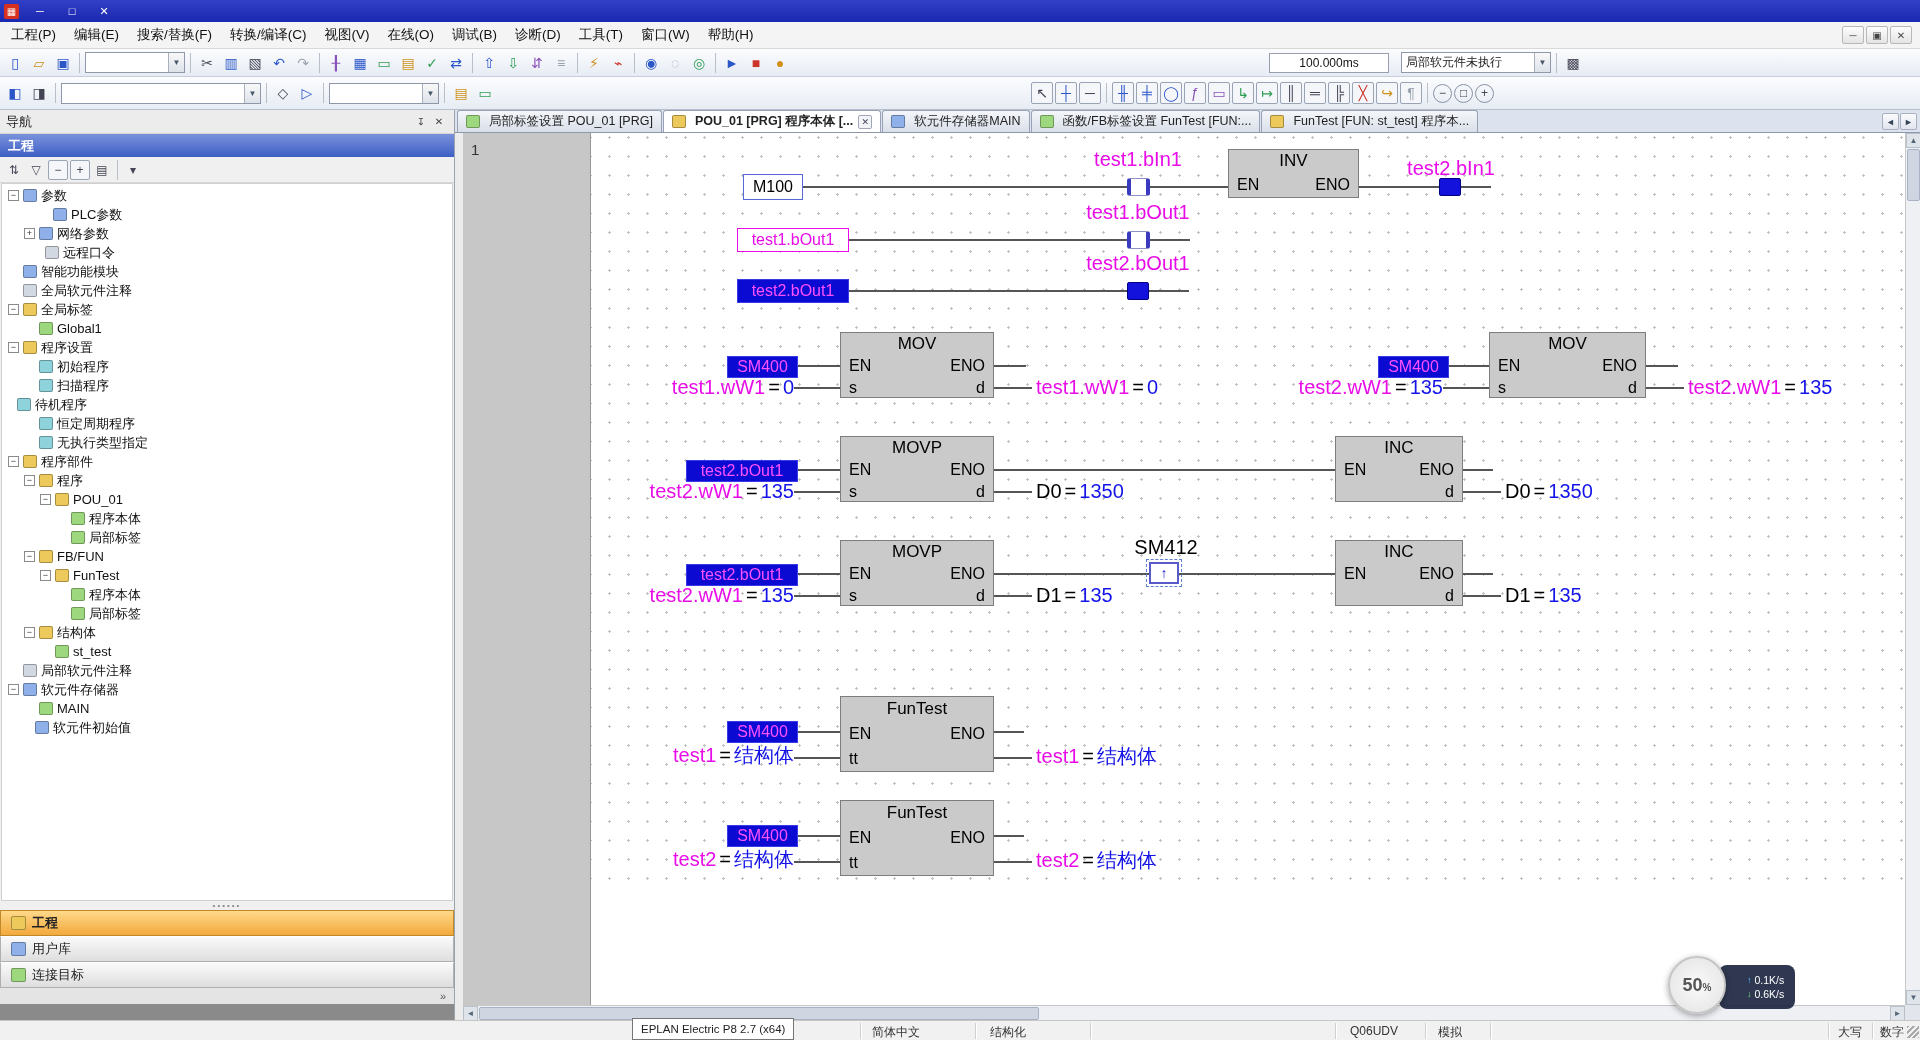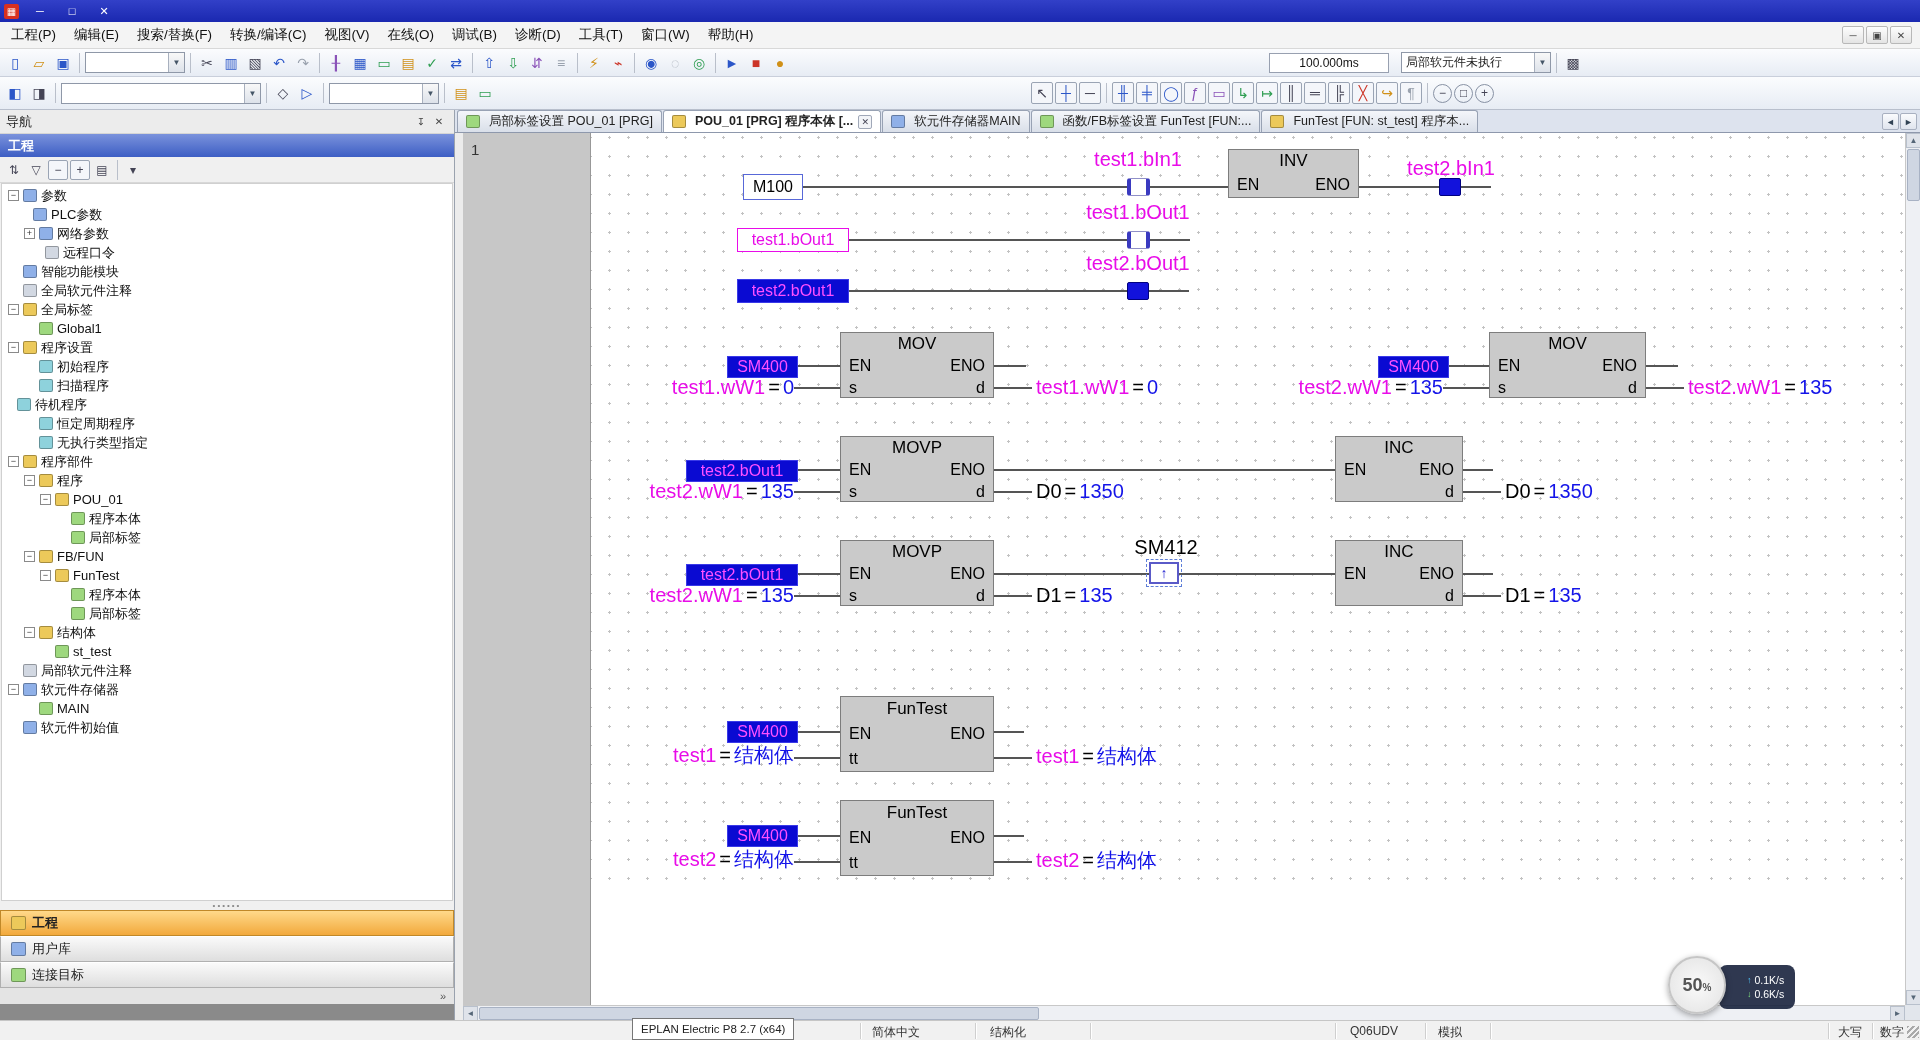--- a/index.html
+++ b/index.html
@@ -261,21 +261,21 @@
       <span class="ic">▤</span>
       <span class="sep"></span>
       <span class="ic">▾</span>
     </div>
     <div class="tree">
       <div class="trow" style="padding-left:6px">
           <span class="exp">−</span>
           <span class="tico t-blue"></span>
           <span>参数</span>
         </div>
-      <div class="trow" style="padding-left:16px">
+      <div class="trow" style="padding-left:36px">
           <span class="exp none"></span>
           <span class="tico t-blue"></span>
           <span>PLC参数</span>
         </div>
       <div class="trow" style="padding-left:22px">
           <span class="exp">+</span>
           <span class="tico t-blue"></span>
           <span>网络参数</span>
         </div>
       <div class="trow" style="padding-left:28px">
@@ -396,21 +396,21 @@
       <div class="trow" style="padding-left:6px">
           <span class="exp">−</span>
           <span class="tico t-blue"></span>
           <span>软元件存储器</span>
         </div>
       <div class="trow" style="padding-left:22px">
           <span class="exp none"></span>
           <span class="tico t-green"></span>
           <span>MAIN</span>
         </div>
-      <div class="trow" style="padding-left:6px">
+      <div class="trow" style="padding-left:18px">
           <span class="exp none"></span>
           <span class="tico t-blue"></span>
           <span>软元件初始值</span>
         </div>
     </div>
     <div class="nav-split">••••••</div>
     <div class="nav-btn active">
         <span class="bic t-gold"></span>
         <span>工程</span>
       </div>

